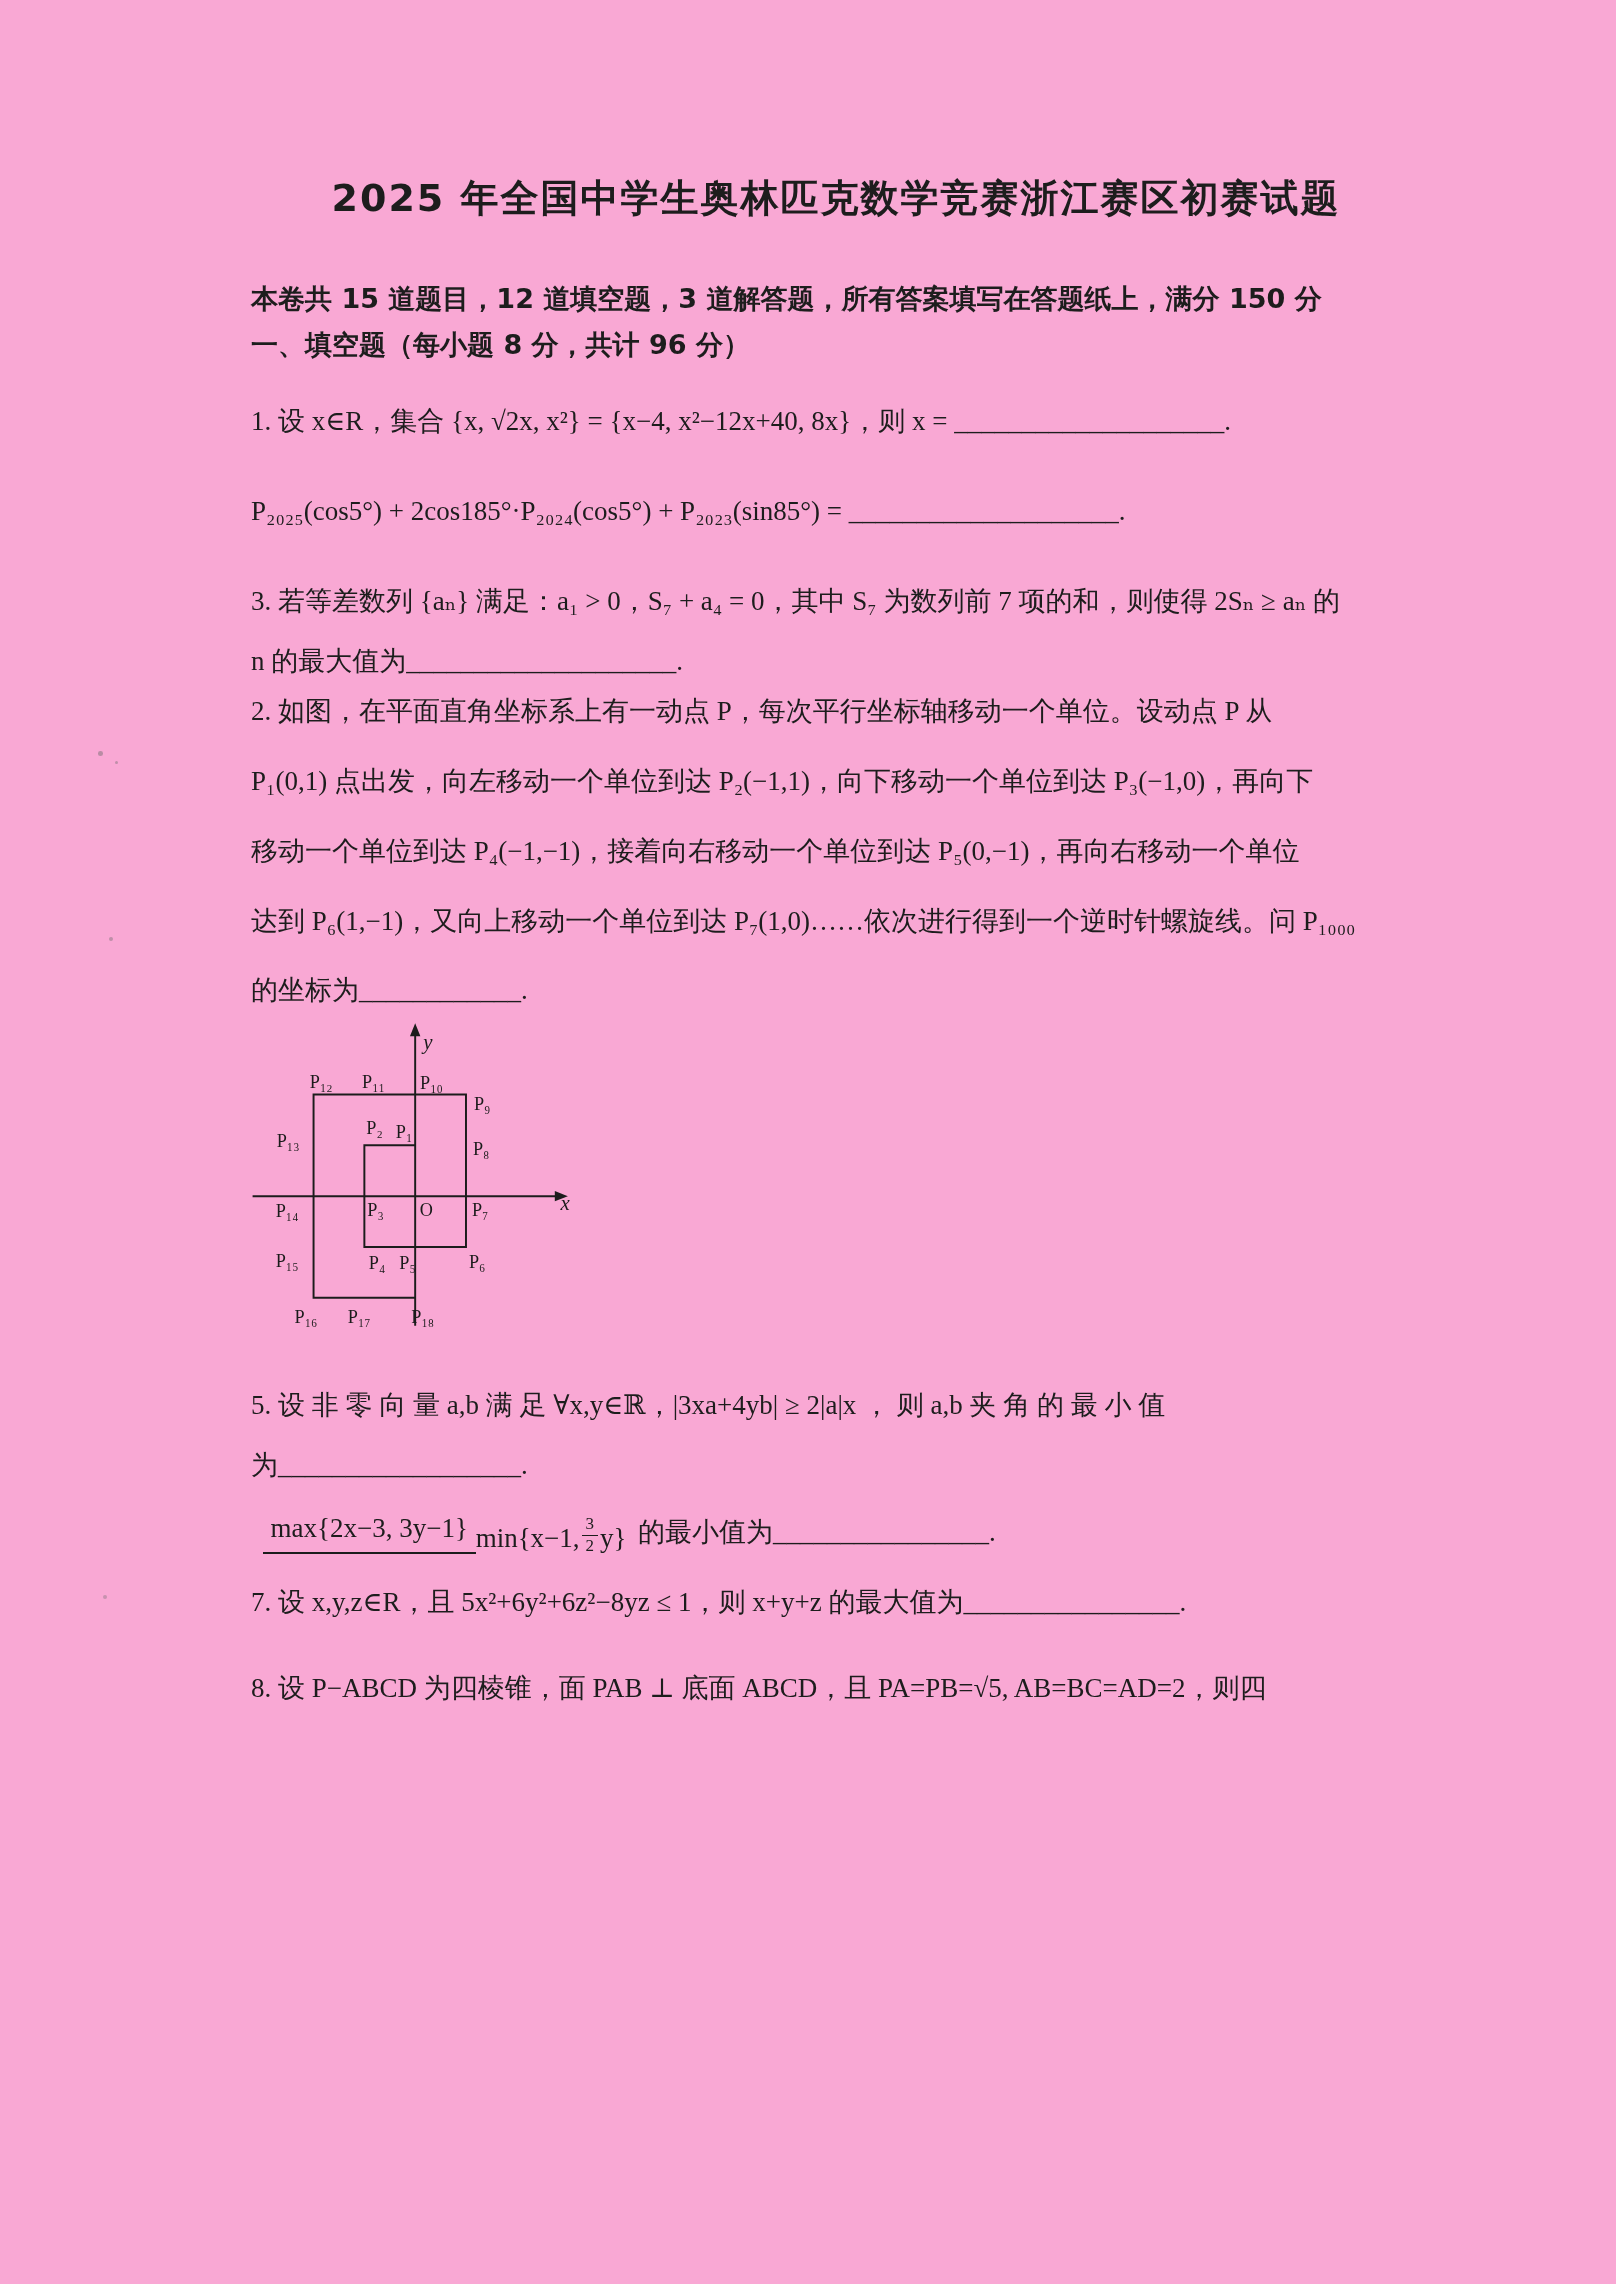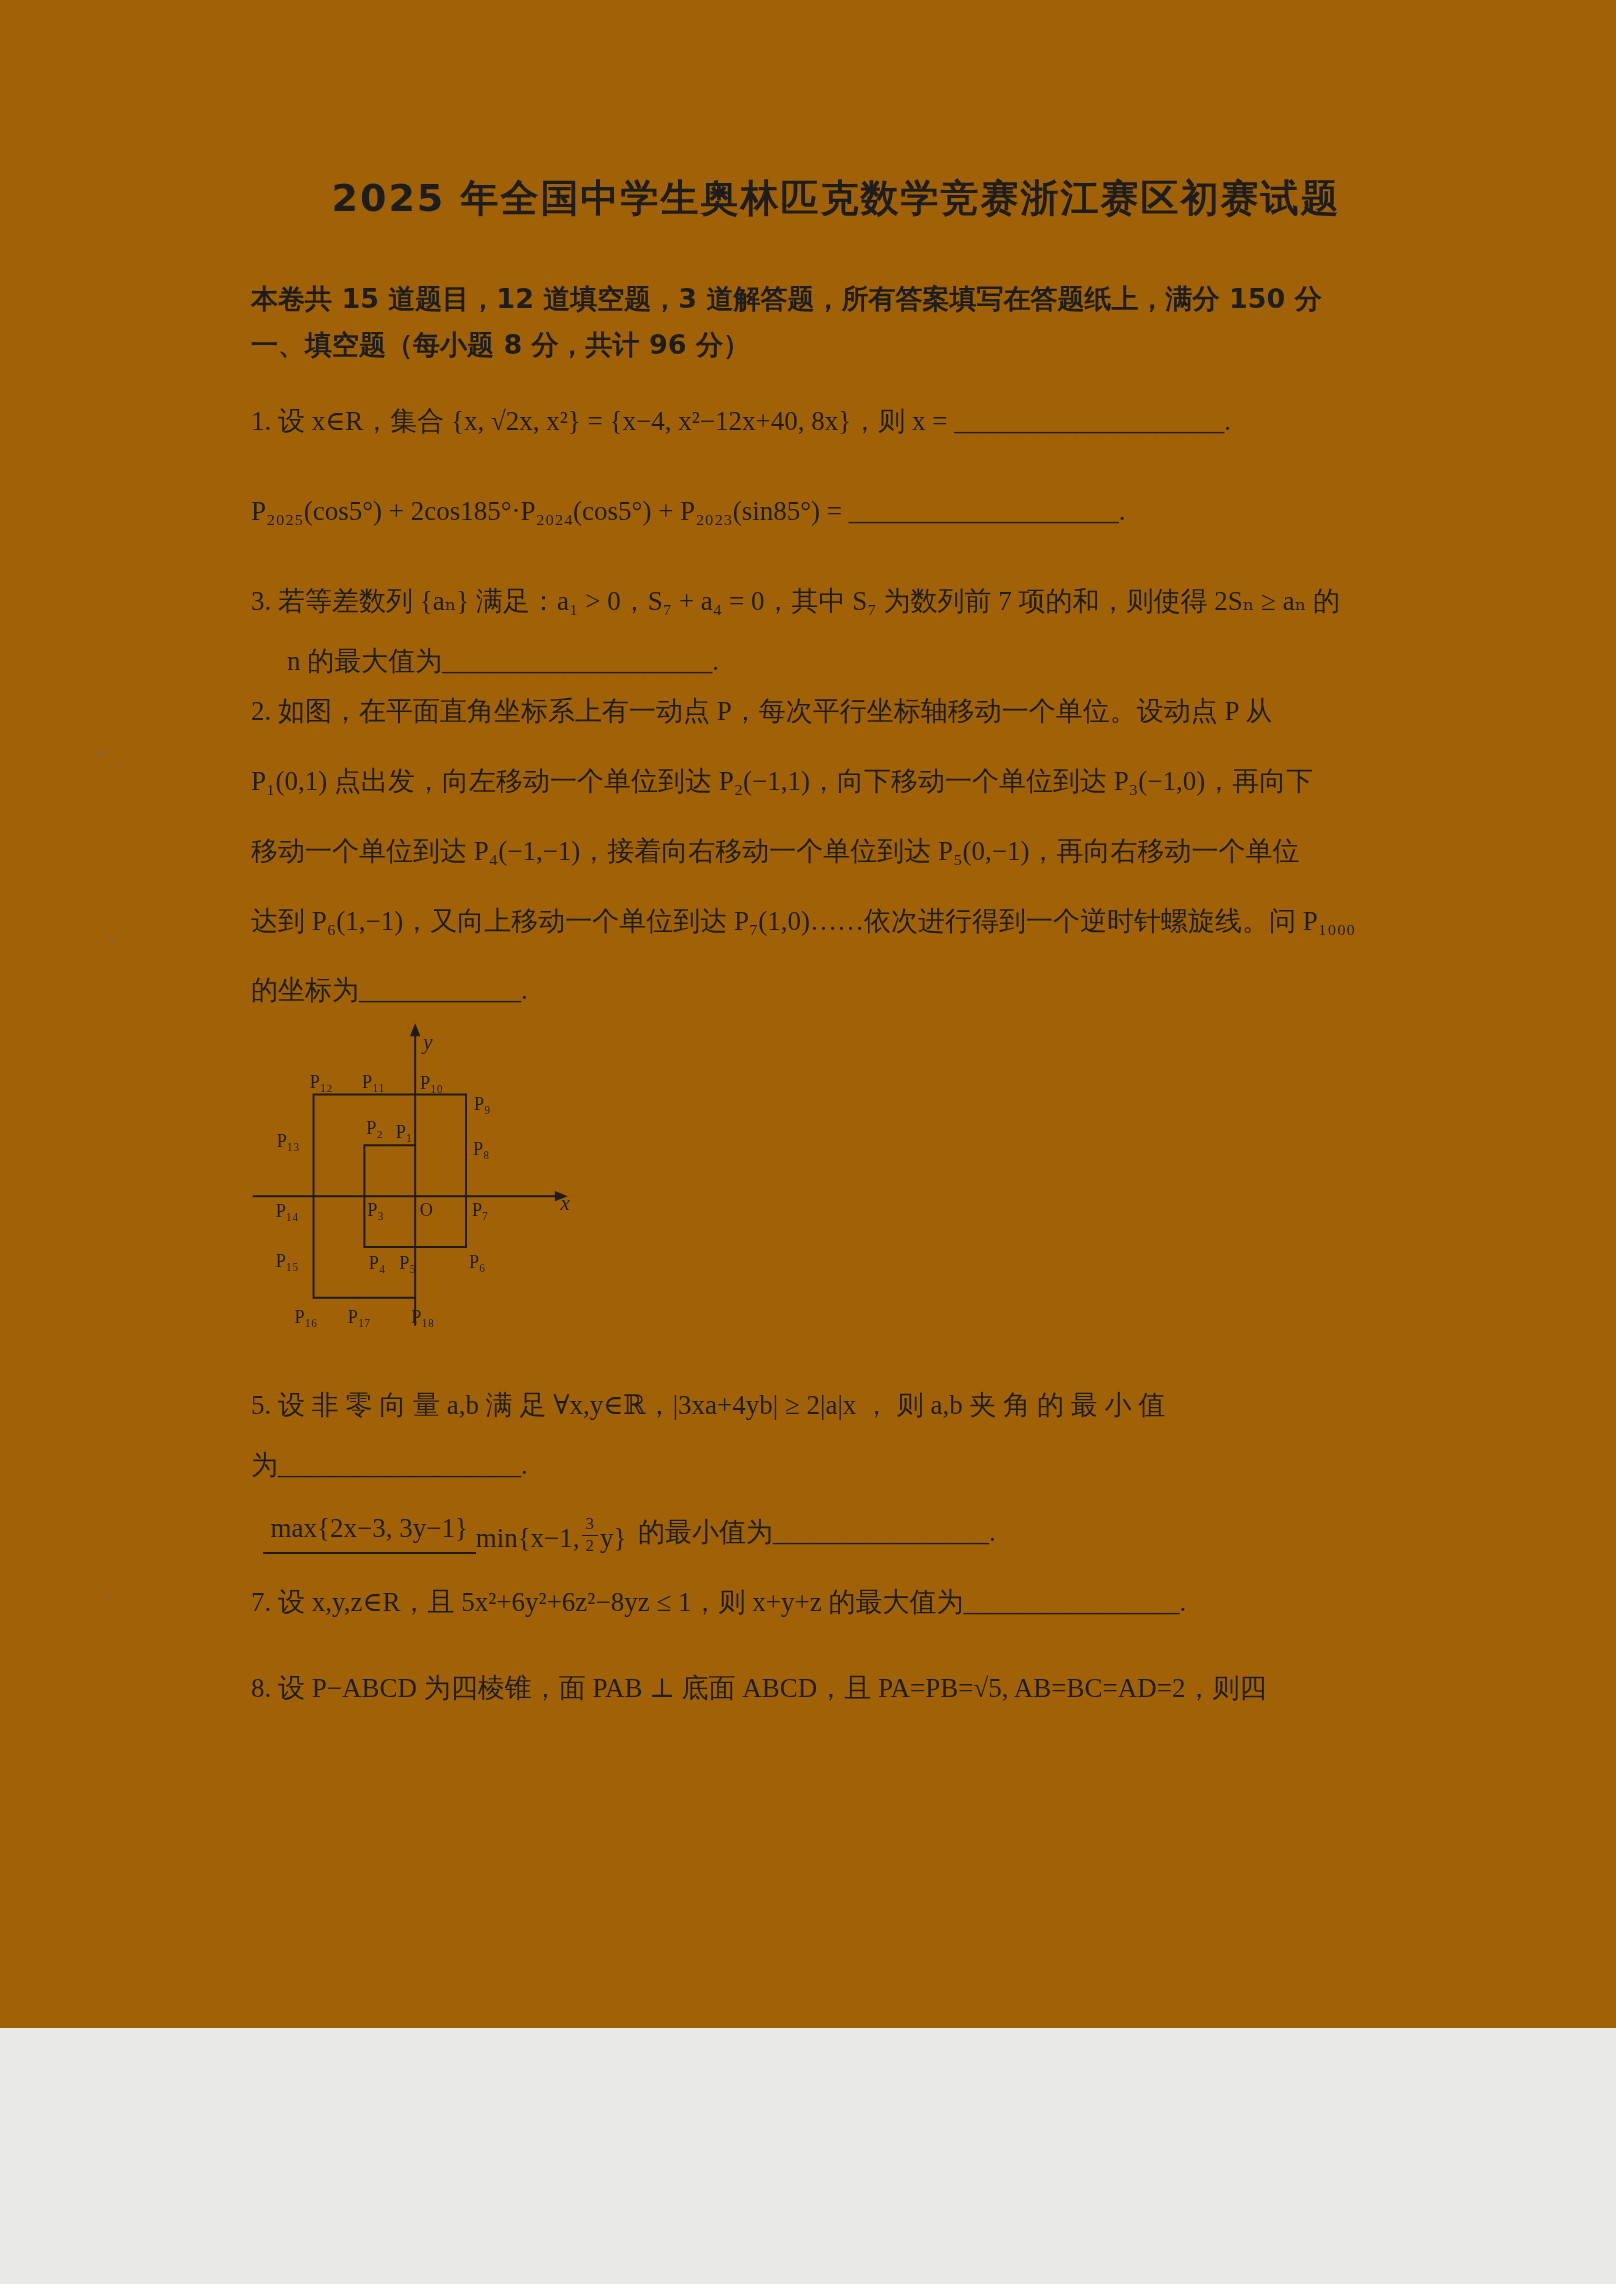--- a/index.html
+++ b/index.html
@@ -1,20 +1,20 @@
 <!DOCTYPE html>
 <html style="font-size:10.4px"><head>
 <meta charset="utf-8">
 <style>
   html,body{margin:0;padding:0;background:#e9e9e7;}
   .page{
     position:relative;
-    width:1616px;height:2028px;
+    width:1616px;height:2284px;
     margin:0 auto;
-    background:#a16207;
+    background:#f9a8d4;
     box-sizing:border-box;
     padding:173px 195px 0 251px;
     color:#1d1d1d;
     overflow:hidden;
   }
   h1.title{
     font-family:"DejaVu Sans","Liberation Sans",sans-serif;
     font-weight:700;
     font-size:38px;
     letter-spacing:2px;
@@ -32,21 +32,21 @@
   .qline{
     font-family:"Liberation Serif","DejaVu Serif",serif;
     font-size:27px;
     line-height:1.25;
     white-space:nowrap;
   }
   .mb-xl{margin-bottom:56px;}
   .mb-lg{margin-bottom:52px;}
   .mb-md{margin-bottom:36px;}
   .mb-sm{margin-bottom:26px;}
-  .mb-xs{margin-bottom:17px;margin-left:36px;}
+  .mb-xs{margin-bottom:17px;}
   .diagram-wrap{margin:9px 0 43px -13px;}
   svg{display:block;}
   .q6row{display:flex;align-items:center;margin-bottom:30px;}
   .frac{display:inline-flex;flex-direction:row;align-items:center;margin:0 11.7px;}
   .frac .num{border-bottom:2px solid #1c1c1c;padding:1.3px 7.8px 6.5px;}
   .frac .den{display:flex;align-items:flex-end;padding-top:6.5px;}
   .sfrac{display:inline-flex;flex-direction:column;align-items:center;font-size:17px;line-height:1.1;margin:0 2px;}
   .sfrac .sn{border-bottom:1.3px solid #1c1c1c;padding:0 3.9px 1.3px;}
   .sfrac .sd{padding-top:1.3px;}
   .speck{position:absolute;background:#6a6a6a;border-radius:50%;}

